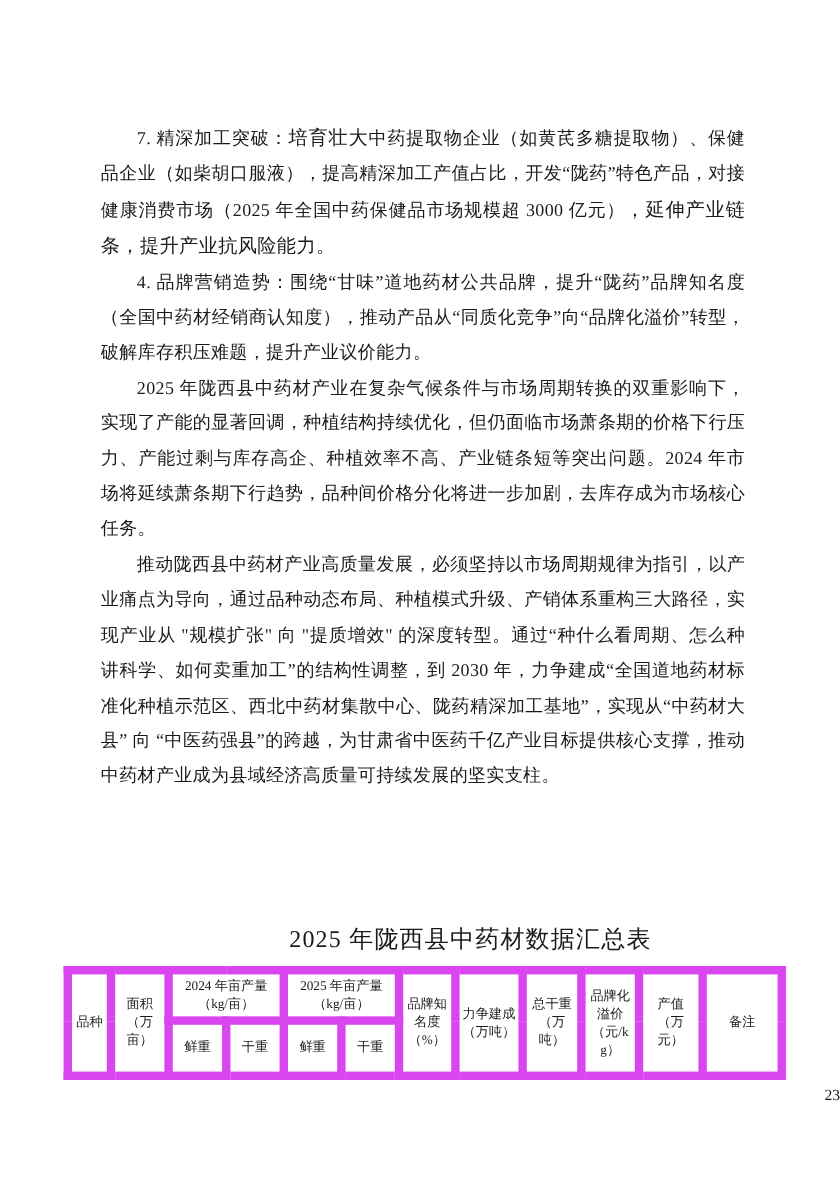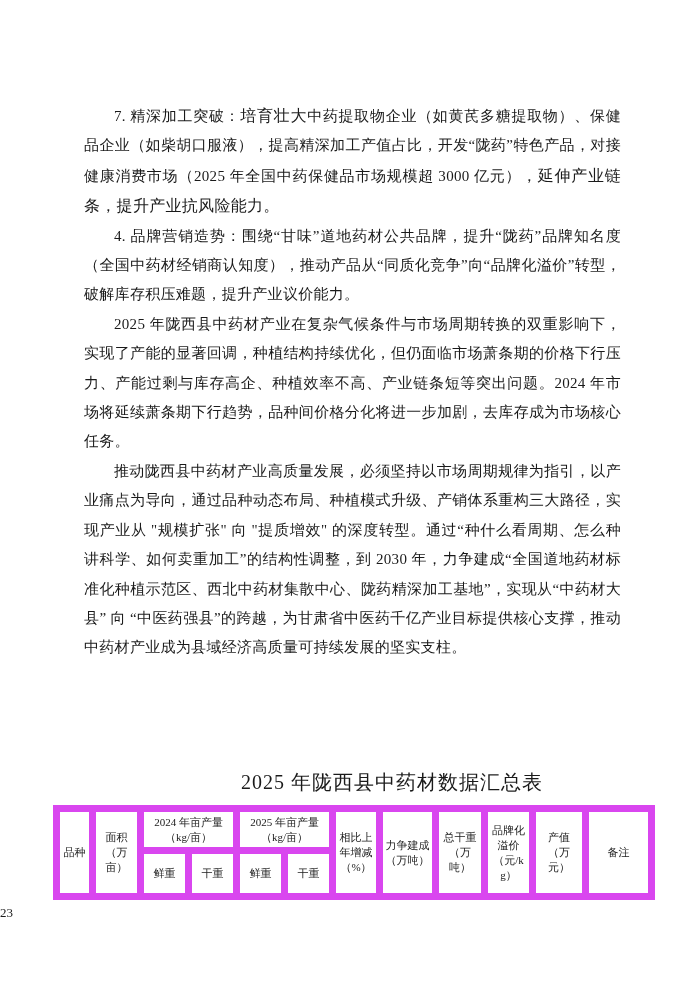--- a/index.html
+++ b/index.html
@@ -58,21 +58,21 @@
     background: #ffffff;
     word-break: break-all;
   }
   tr.hdr-top th { height: 33px; }
   tr.hdr-sub th { height: 37px; }
   .page-number {
     position: absolute;
     top: 905px;
     left: 0;
     width: 700px;
-    text-align: left;
+    text-align: right;
     font-size: 13px;
   }
 </style>
 </head>
 <body>
 
 <div class="page">
 
   <div class="content">
     <p class="para-deep"><span>7. 精深加工突破：</span><span class="small-run">培育壮大</span><span>中药提取物企业（如黄芪多糖提取物）、保健品企业（如柴胡口服液），提高精深加工产值占比，开发“陇药”特色产品，对接健康消费市场（2025 年全国中药保健品市场规模超 3000 亿元）</span><span class="small-run">，延伸产业链条，提升产业抗风险能力。</span></p>
@@ -100,21 +100,21 @@
         <col style="width:48px">
         <col style="width:53px">
         <col style="width:66px">
     </colgroup>
     <tbody>
         <tr class="hdr-top">
       <th rowspan="2">品种</th>
       <th rowspan="2">面积（万亩）</th>
       <th colspan="2">2024 年亩产量（kg/亩）</th>
       <th colspan="2">2025 年亩产量（kg/亩）</th>
-      <th rowspan="2">相比上年增减（%）</th>
+      <th rowspan="2">品牌知名度（%）</th>
       <th rowspan="2">力争建成（万吨）</th>
       <th rowspan="2">总干重（万吨）</th>
       <th rowspan="2">品牌化溢价（元/kg）</th>
       <th rowspan="2">产值（万元）</th>
       <th rowspan="2">备注</th>
     </tr>
     <tr class="hdr-sub">
       <th>鲜重</th>
       <th>干重</th>
       <th>鲜重</th>

